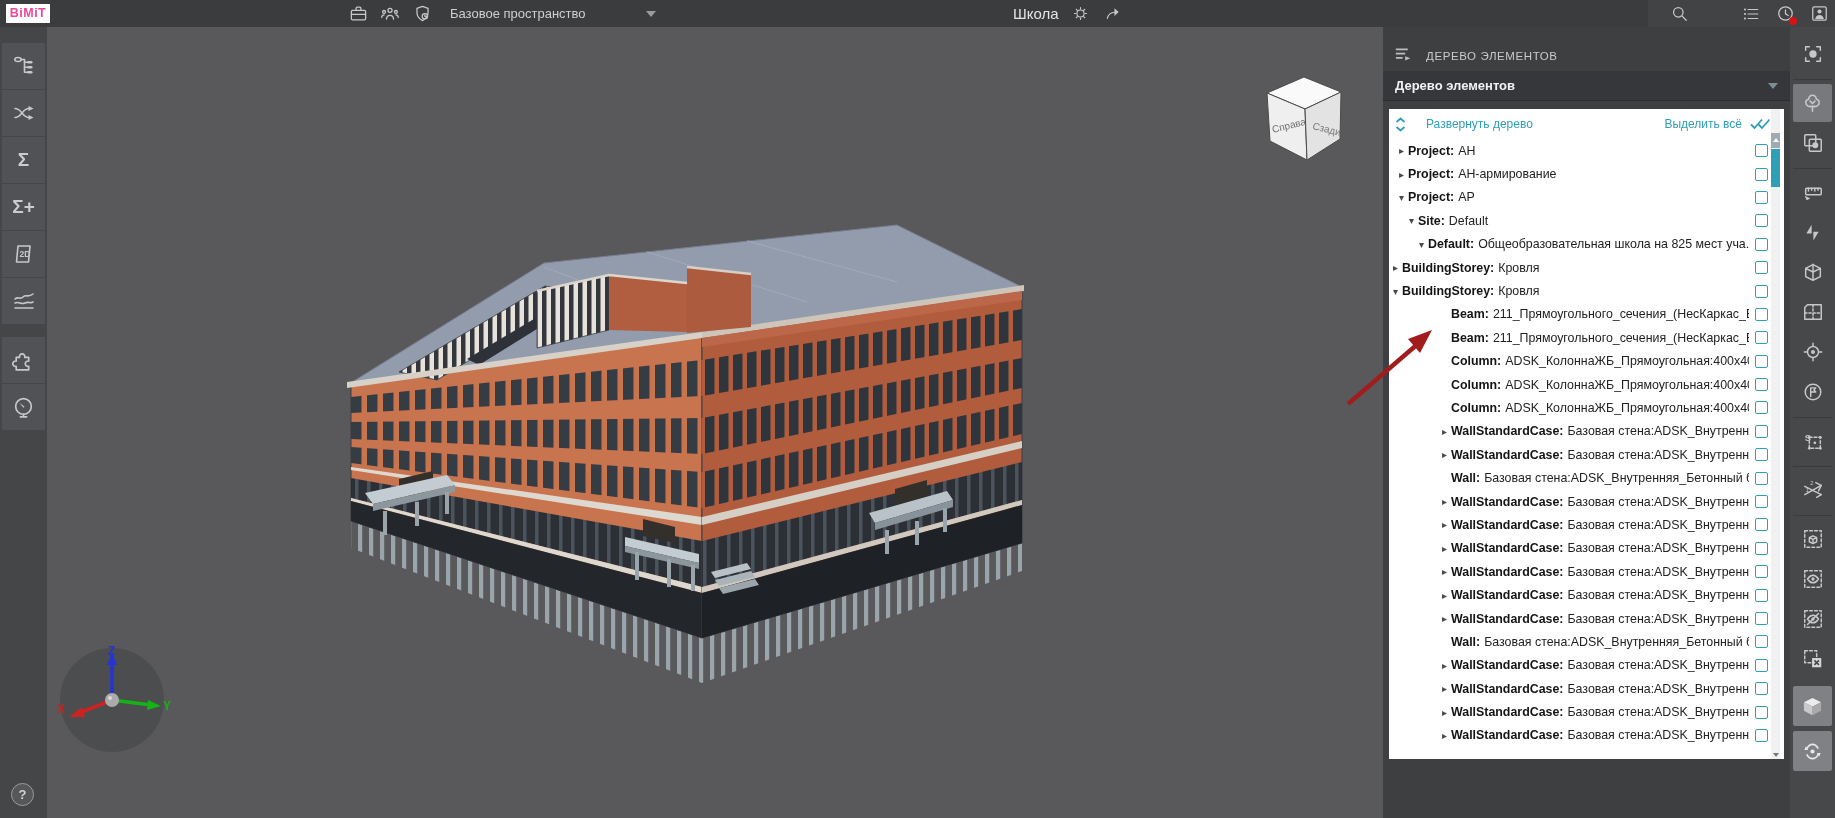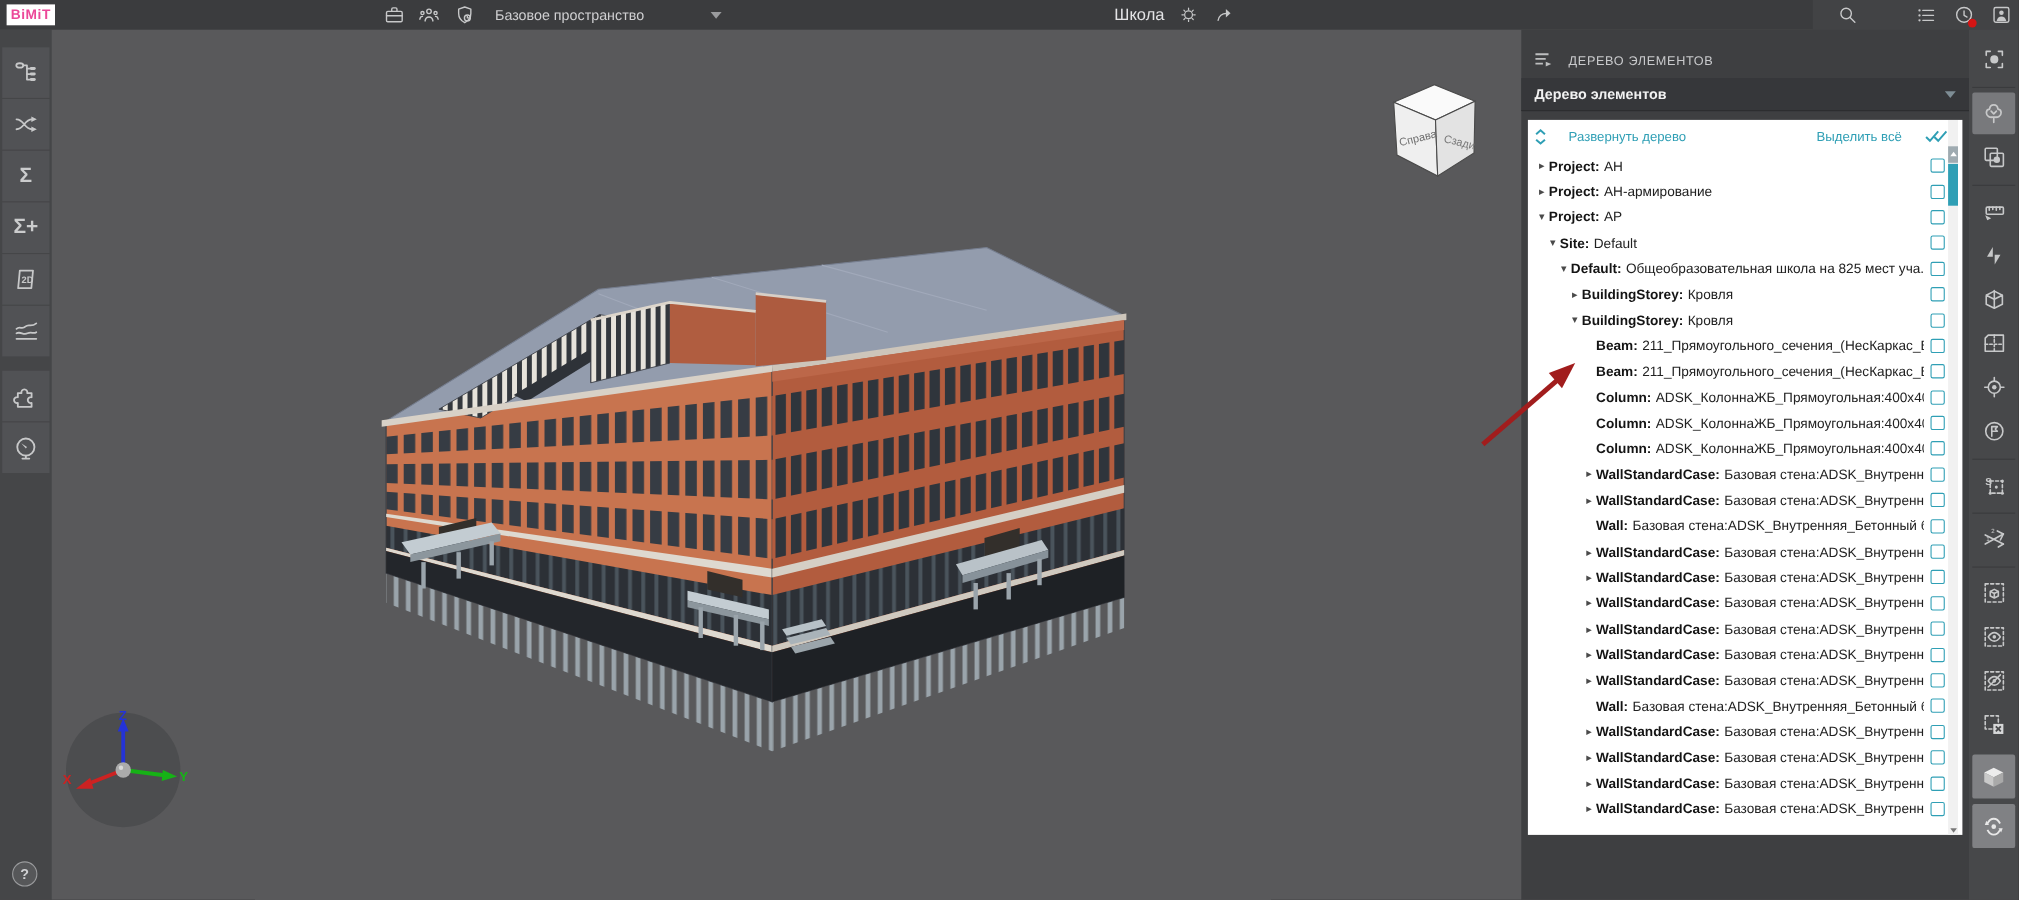--- a/index.html
+++ b/index.html
@@ -55,34 +55,34 @@
   .tabs { height:36px; margin-top:6px; display:flex; align-items:center; justify-content:space-between;
           padding:0 16px; }
   .tab { position:relative; color:#c4c5c6; font-size:12px; cursor:pointer; padding:9px 2px; }
   .tab[data-active="true"] { color:var(--accent); }
   .tab[data-active="true"]::after { content:""; position:absolute; left:-9px; right:-9px; bottom:2px; height:2px;
           background:#d8d9da; }
 
   .tree-box { position:relative; margin:8px 6px 0 6px; width:395px; height:650px; background:#ffffff; overflow:hidden; }
   .tree-links { height:30px; display:flex; align-items:center; padding:0 14px 0 6px; color:var(--accent); font-size:12px; }
   .tree-links .left { display:flex; align-items:center; gap:20px; flex:1; cursor:pointer; }
-  .tree-links .right { display:flex; align-items:center; gap:21px; cursor:pointer; }
+  .tree-links .right { display:flex; align-items:center; gap:8px; cursor:pointer; }
   .tree-rows { position:absolute; left:0; top:30px; right:0; bottom:0; overflow:hidden; }
   .tree-row { height:23.4px; display:flex; align-items:center; font-size:12.4px; color:#222; cursor:pointer; }
   .tree-row .tw { width:13px; text-align:center; font-size:10px; color:#4a4a4a; flex:0 0 13px; }
   .tree-row[data-state="collapsed"] .tw::before { content:"▸"; }
   .tree-row[data-state="expanded"] .tw::before { content:"▾"; }
   .tree-row .pfx { font-weight:bold; color:#141414; margin-right:4px; white-space:nowrap; }
   .tree-row .lbl { white-space:nowrap; overflow:hidden; flex:1; min-width:0; }
   .tree-row .cb { flex:0 0 13px; width:13px; height:13px; border:1.6px solid var(--accent); border-radius:2px;
                   background:#fff; margin-left:6px; margin-right:16px; }
   .tree-row[data-level="0"] { padding-left:6px; }
   .tree-row[data-level="1"] { padding-left:16px; }
   .tree-row[data-level="2"] { padding-left:26px; }
-  .tree-row[data-level="3"] { padding-left:36px; }
+  .tree-row[data-level="3"] { }
   .tree-row[data-level="4"] { padding-left:49px; }
 
   .tree-scroll { position:absolute; right:4px; top:0; width:9px; height:100%; background:#f1f1f1; }
   .ts-up { position:absolute; top:24px; left:0; width:9px; height:15px; background:#9fabb1; }
   .ts-up::after { content:""; position:absolute; left:1.5px; top:5px; border-left:3px solid transparent;
                   border-right:3px solid transparent; border-bottom:4px solid #fff; }
   .ts-thumb { position:absolute; top:40px; left:0; width:9px; height:38px; background:var(--accent); }
   .ts-down { position:absolute; bottom:2px; left:1.5px; border-left:3px solid transparent;
              border-right:3px solid transparent; border-top:4px solid #777; }
 

